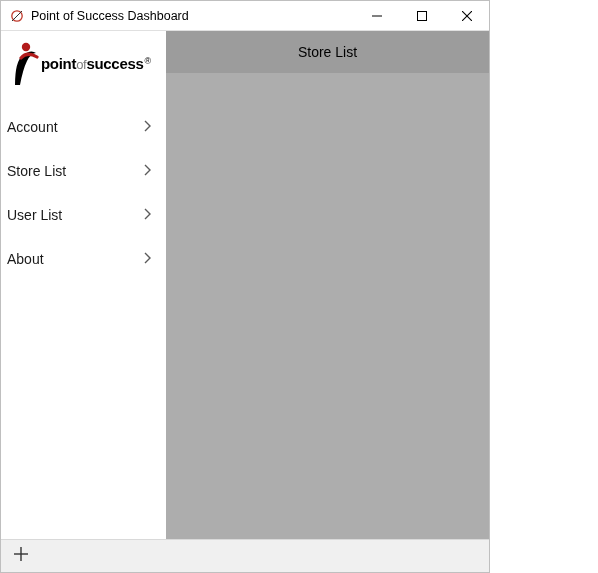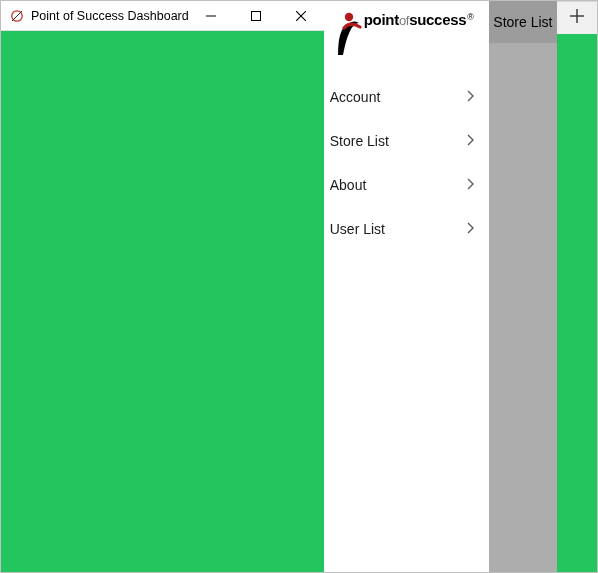--- a/index.html
+++ b/index.html
@@ -1,27 +1,27 @@
 <!DOCTYPE html>
 <html><head>
   <meta charset="utf-8">
   <style>
     * { box-sizing: border-box; margin: 0; padding: 0; }
     html, body { width: 598px; height: 573px; font-family: "Segoe UI", Arial, sans-serif; background: #fff; overflow: hidden; }
-    .window { width: 598px; height: 573px; border: 1px solid #bfbfbf; display: flex; background: #22c55e; }
+    .window { width: 490px; height: 573px; border: 1px solid #bfbfbf; display: flex; flex-direction: column; background: #6d28d9; }
     .titlebar { height: 30px; display: flex; align-items: center; background: #fff; border-bottom: 1px solid #e0e0e0; }
     .titlebar-icon { width: 16px; height: 16px; margin: 0 6px 0 8px; }
     .titlebar-title { font-size: 12.5px; color: #000; flex: 0 0 auto; }
     .titlebar-spacer { flex: 1; }
     .titlebar-btn { width: 45px; height: 29px; display: flex; align-items: center; justify-content: center; }
     .titlebar-btn svg { display: block; }
     .client { flex: 1; display: flex; overflow: hidden; }
     .sidebar { width: 165px; background: #fff; display: flex; flex-direction: column; }
     .logo-box { height: 64px; padding: 6px 8px 4px 8px; display: flex; align-items: center; }
-    .logo { display: flex; align-items: flex-start; gap: 2px; }
+    .logo { display: flex; align-items: center; gap: 2px; }
     .logo svg { flex-shrink: 0; }
     .logo-text { font-family: Arial, sans-serif; letter-spacing: -0.3px; white-space: nowrap; }
     .lt-point { font-weight: 700; font-size: 15px; color: #000; }
     .lt-of { font-weight: 400; font-size: 13px; color: #7a7a7a; }
     .lt-success { font-weight: 700; font-size: 15px; color: #000; }
     .lt-reg { font-size: 9px; color: #000; margin-left: 1px; position: relative; top: -5px; }
     .nav { flex: 1; display: flex; flex-direction: column; padding-top: 10px; }
     .nav-item { height: 44px; display: flex; align-items: center; justify-content: space-between; padding: 0 14px 0 6px; cursor: default; font-size: 14px; color: #1a1a1a; gap: 24px; }
     .chevron { flex-shrink: 0; }
     .content { flex: 1; background: #adadad; display: flex; flex-direction: column; }
@@ -89,29 +89,29 @@
         </div>
         <div class="nav-item">
           <span>Store List</span>
           <span class="chevron">
             <svg width="9" height="14" viewBox="0 0 9 14">
                 <polyline points="2,2 7,7 2,12" fill="none" stroke="#5a5a5a" stroke-width="1.4"></polyline>
               </svg>
           </span>
         </div>
         <div class="nav-item">
-          <span>About</span>
+          <span>User List</span>
           <span class="chevron">
             <svg width="9" height="14" viewBox="0 0 9 14">
                 <polyline points="2,2 7,7 2,12" fill="none" stroke="#5a5a5a" stroke-width="1.4"></polyline>
               </svg>
           </span>
         </div>
         <div class="nav-item">
-          <span>User List</span>
+          <span>About</span>
           <span class="chevron">
             <svg width="9" height="14" viewBox="0 0 9 14">
                 <polyline points="2,2 7,7 2,12" fill="none" stroke="#5a5a5a" stroke-width="1.4"></polyline>
               </svg>
           </span>
         </div>
       </div>
     </div>
 
     <div class="content">

